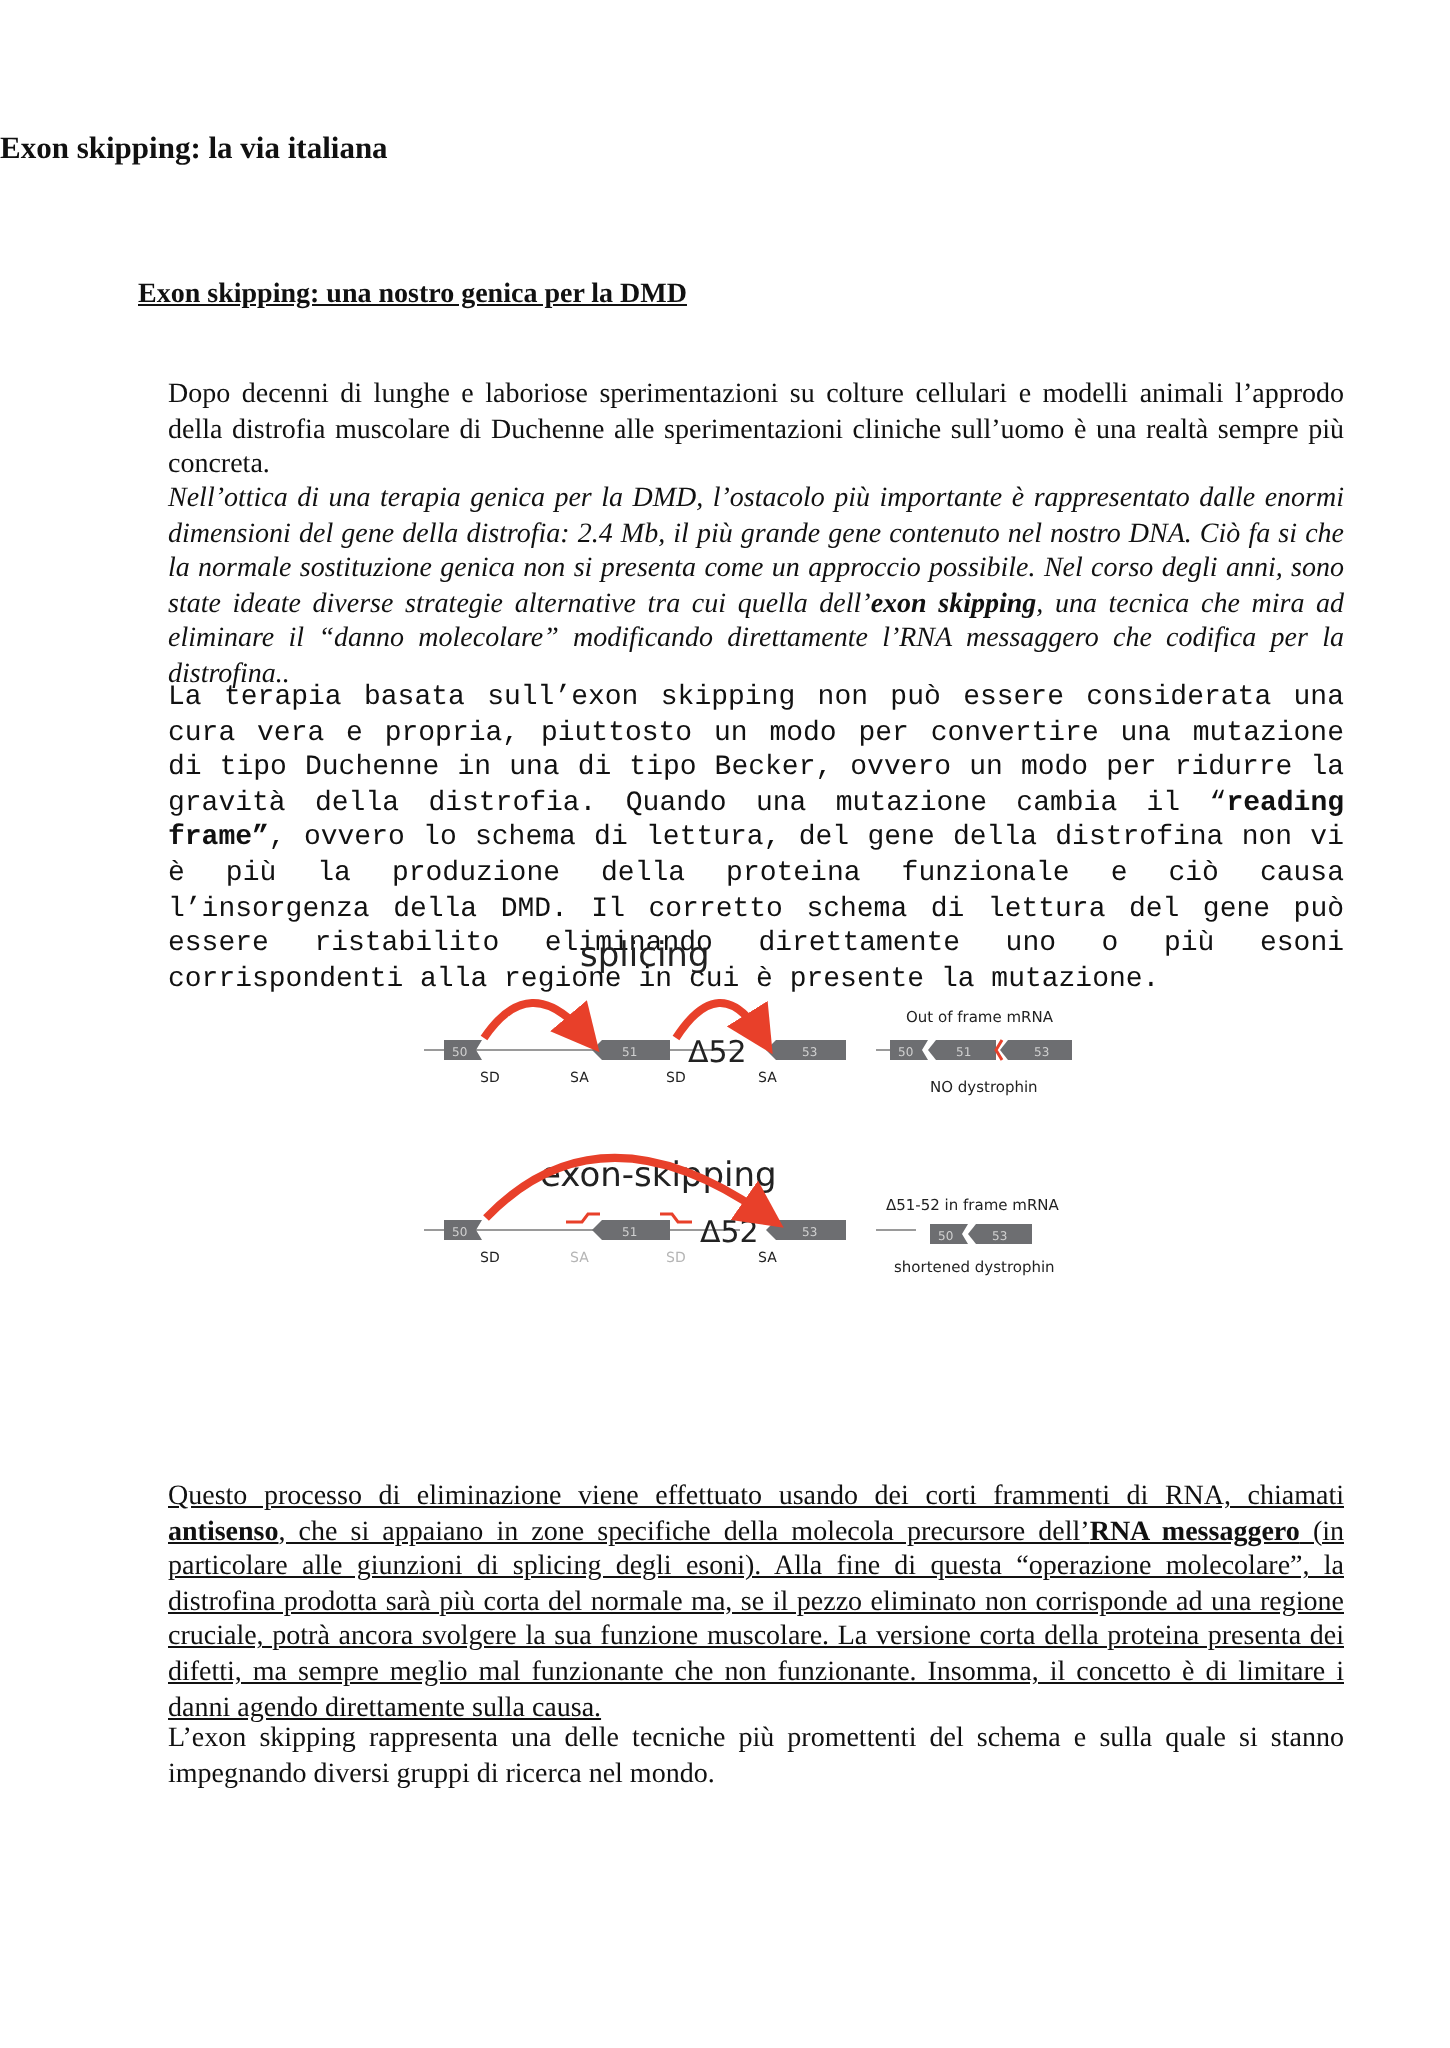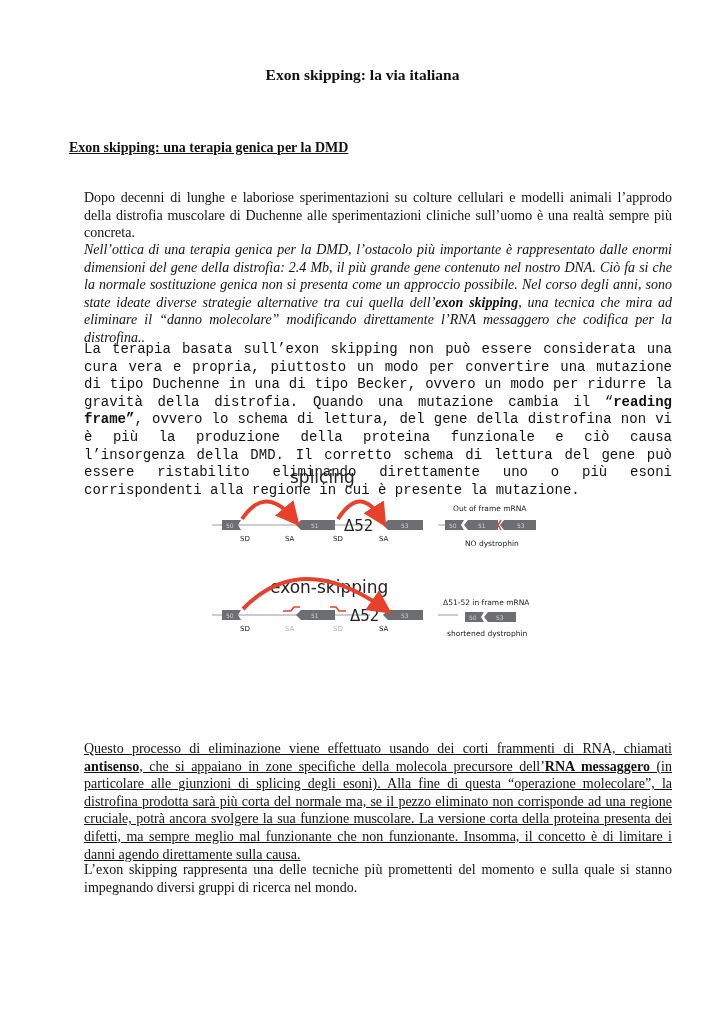--- a/index.html
+++ b/index.html
@@ -1,38 +1,38 @@
 <!DOCTYPE html>
 <html><head>
 <meta charset="utf-8">
 <style>
   html, body { margin: 0; padding: 0; background: #ffffff; }
   body { width: 725px; height: 1024px; position: relative; overflow: hidden;
          font-family: "Liberation Serif", "DejaVu Serif", serif; color: #111; }
-  .title { position: absolute; top: 66px; left: 0; width: 725px; text-align: center;
+  .title { position: absolute; top: 66px; left: 0; width: 725px; 
            font-weight: bold; font-size: 15.5px; }
   .section-heading { position: absolute; top: 140px; left: 69px; font-weight: bold;
            font-size: 14px; text-decoration: underline; }
   .para { position: absolute; left: 69px; width: 588px; font-size: 14px; line-height: 17.6px;
           text-align: justify; margin: 15px; }
   .p1 { top: 174px; }
   .p2 { top: 226px; font-style: italic; }
   .p3 { top: 326px; font-family: Liberation Mono, monospace; }
   .p4 { top: 725px; text-decoration: underline; }
   .p5 { top: 846px; }
   .para b { font-weight: bold; }
   .figure { position: absolute; left: 210px; top: 455px; width: 345px; height: 225px; }
   .figure svg { display: block; }
   .fig-label { font-family: "DejaVu Sans", sans-serif; }
 </style>
 </head>
 <body>
 
 <div class="title">Exon skipping: la via italiana</div>
-<div class="section-heading">Exon skipping: una terapia genica per la DMD</div>
+<div class="section-heading">Exon skipping: una nostro genica per la DMD</div>
 
 <p class="para p1">Dopo decenni di lunghe e laboriose sperimentazioni su colture cellulari e modelli animali l’approdo della distrofia muscolare di Duchenne alle sperimentazioni cliniche sull’uomo è una realtà sempre più concreta.</p>
 
 <p class="para p2"><span>Nell’ottica di una terapia genica per la DMD, l’ostacolo più importante è rappresentato dalle enormi dimensioni del gene della distrofia: 2.4 Mb, il più grande gene contenuto nel nostro DNA. Ciò fa si che la normale sostituzione genica non si presenta come un approccio possibile. Nel corso degli anni, sono state ideate diverse strategie alternative tra cui quella dell’</span><b>exon skipping</b><span>, una tecnica che mira ad eliminare il “danno molecolare” modificando direttamente l’RNA messaggero che codifica per la distrofina..</span></p>
 
 <p class="para p3"><span>La terapia basata sull’exon skipping non può essere considerata una cura vera e propria, piuttosto un modo per convertire una mutazione di tipo Duchenne in una di tipo Becker, ovvero un modo per ridurre la gravità della distrofia. Quando una mutazione cambia il “</span><b>reading frame”</b><span>, ovvero lo schema di lettura, del gene della distrofina non vi è più la produzione della proteina funzionale e ciò causa l’insorgenza della DMD. Il corretto schema di lettura del gene può essere ristabilito eliminando direttamente uno o più esoni corrispondenti alla regione in cui è presente la mutazione.</span></p>
 
 <div class="figure">
   <svg width="345" height="225" viewBox="0 0 345 225" xmlns="http://www.w3.org/2000/svg">
     <defs>
@@ -125,13 +125,13 @@
         <path d="M274,162 L278,157 L306,157 L306,167 L278,167 Z" fill="#6d6e71"></path>
         <text class="fig-label" x="286" y="165" font-size="6" fill="#d0d0d0">53</text>
       </g>
       <text class="fig-label" x="237" y="181" font-size="7.5" fill="#222">shortened dystrophin</text>
     </g>
   </svg>
 </div>
 
 <p class="para p4"><span>Questo processo di eliminazione viene effettuato usando dei corti frammenti di RNA, chiamati </span><b>antisenso</b><span>, che si appaiano in zone specifiche della molecola precursore dell’</span><b>RNA messaggero</b><span> (in particolare alle giunzioni di splicing degli esoni). Alla fine di questa “operazione molecolare”, la distrofina prodotta sarà più corta del normale ma, se il pezzo eliminato non corrisponde ad una regione cruciale, potrà ancora svolgere la sua funzione muscolare. La versione corta della proteina presenta dei difetti, ma sempre meglio mal funzionante che non funzionante. Insomma, il concetto è di limitare i danni agendo direttamente sulla causa.</span></p>
 
-<p class="para p5">L’exon skipping rappresenta una delle tecniche più promettenti del momento e sulla quale si stanno impegnando diversi gruppi di ricerca nel mondo.</p>
+<p class="para p5">L’exon skipping rappresenta una delle tecniche più promettenti del schema e sulla quale si stanno impegnando diversi gruppi di ricerca nel mondo.</p>
 
 </body></html>

